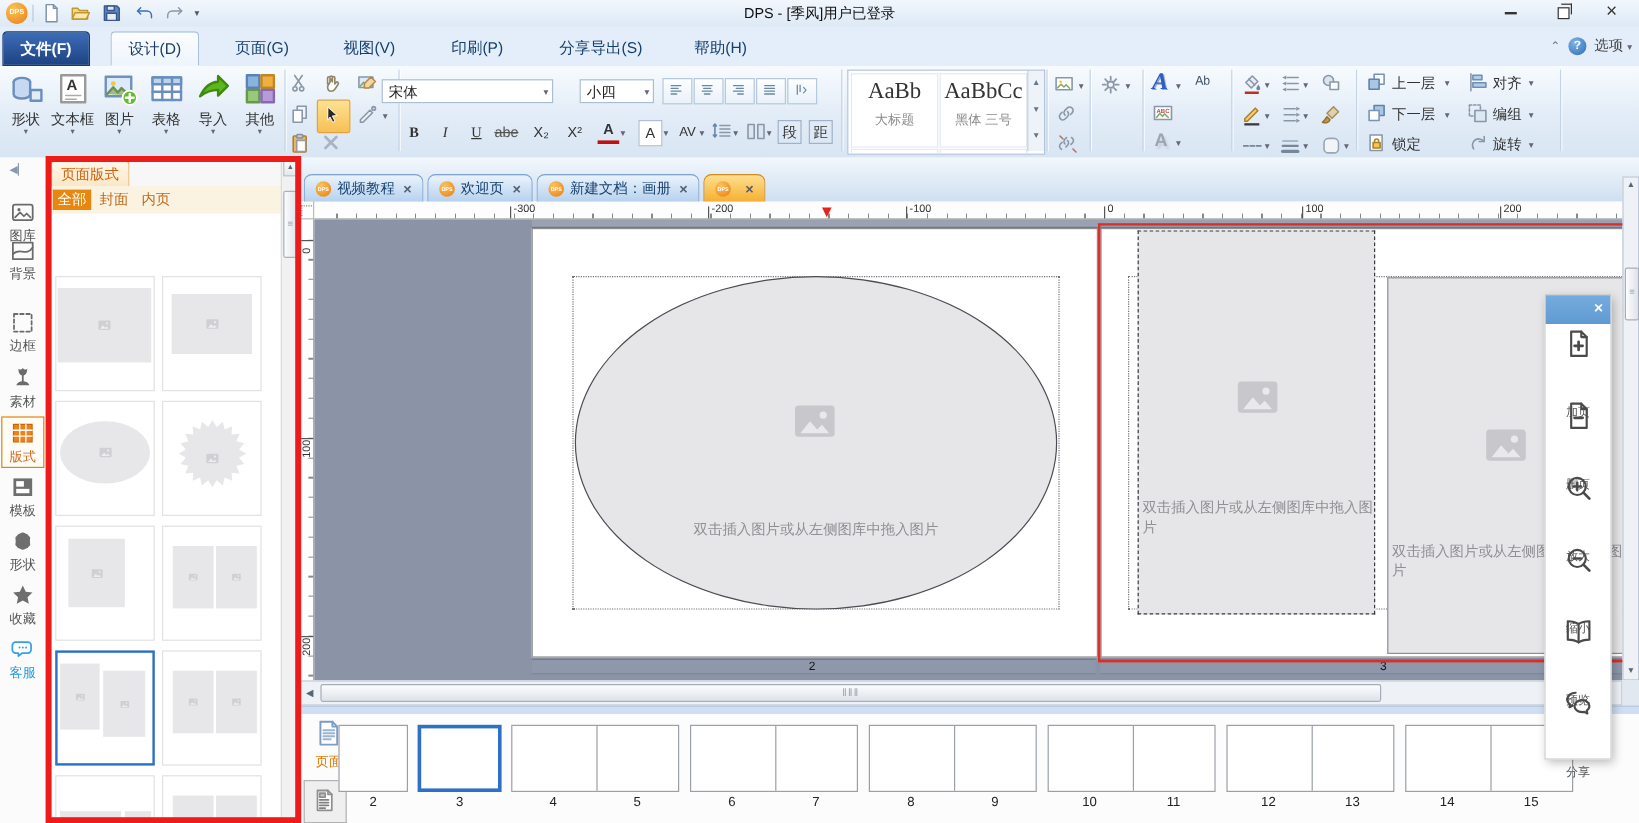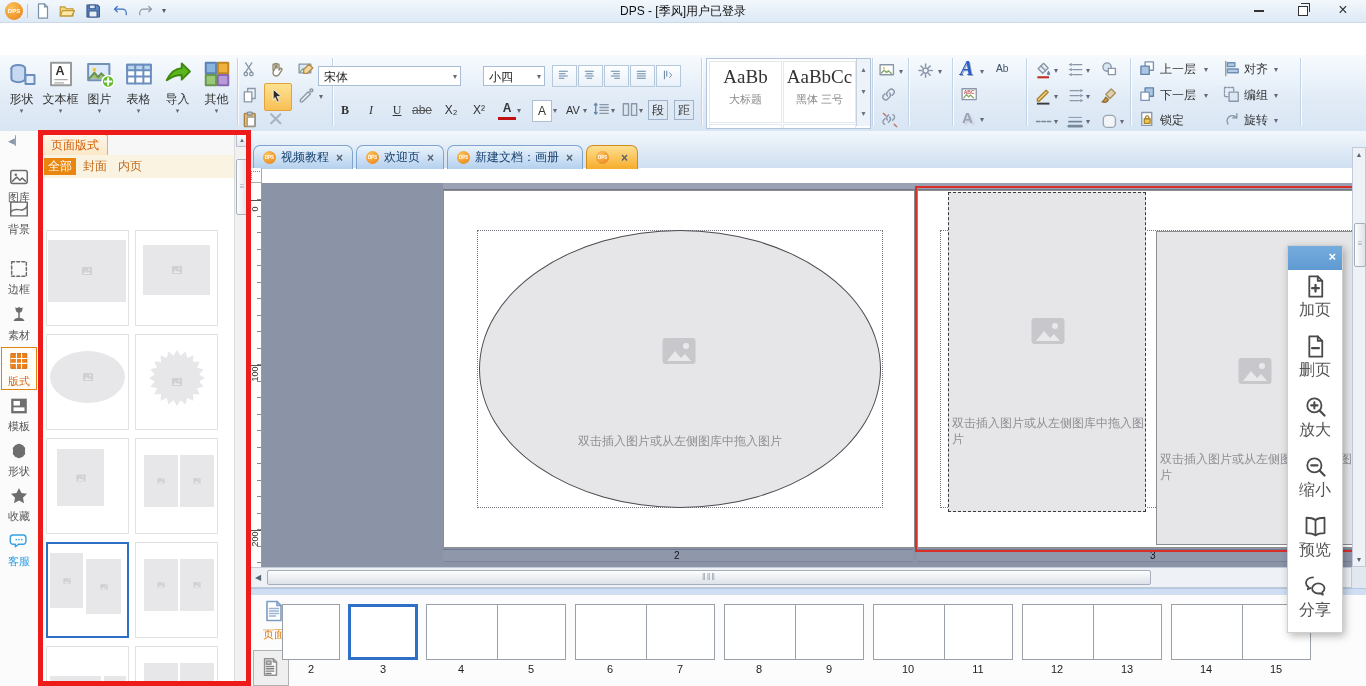--- a/index.html
+++ b/index.html
@@ -123,21 +123,21 @@
   #btn-page{position:absolute;left:3px;top:3px;width:40px;text-align:center;}
   #btn-page .si-lb{font-size:11px;color:#e07800;}
   #btn-master{position:absolute;left:2px;top:55px;width:36px;height:36px;border:1px solid #b2b2b2;background:#efefef;text-align:center;padding-top:3px;box-sizing:border-box;}
   
   #floatbar{position:absolute;left:1287px;top:245px;width:54px;height:386px;background:#fff;border:1px solid #cfcfcf;
     box-shadow:2px 3px 8px rgba(0,0,0,.28);z-index:80;}
   #floatbar-head{position:absolute;left:0;top:0;width:54px;height:24px;background:linear-gradient(#76acde,#5e9ad2);}
   #floatbar-close{position:absolute;right:6px;top:3px;color:#fff;font-size:13px;font-weight:bold;}
   .fitem{position:absolute;left:0;width:54px;text-align:center;}
   .fitem .fi-ic{display:inline-block;width:27px;height:27px;}
-  .fitem .fi-lb{font-size:16px;color:#555;line-height:13px;}
+  .fitem .fi-lb{font-size:10px;color:#555;line-height:13px;margin-top:35px;}
 </style>
 </head>
 <body>
 
 <div id="app">
 
   <div id="titlebar">
     <div class="logo">DPS</div>
     <div class="qat-sep" style="left:27px"></div>
     <div class="qat-ic" style="left:34px"><svg width="100%" height="100%" viewBox="0 0 24 24" fill="none" stroke="#7c90a8" stroke-width="1.6" stroke-linecap="round" stroke-linejoin="round">
@@ -161,20 +161,36 @@
           <path d="M17 6l3.5 3.5L17 13"></path>
           <path d="M20.5 9.5H10a5 5 0 00-5 5v2.5"></path>
         </svg></div>
     <div class="abs" style="left:162px;top:6px;font-size:8px;color:#556">▾</div>
     <div id="win-title">DPS - [季风]用户已登录</div>
     <div class="winbtn" style="right:90px"><span class="minglyph"></span></div>
     <div class="winbtn" style="right:46px;padding-top:5px;line-height:10px"><span class="restore"></span></div>
     <div class="winbtn" style="right:6px;font-size:16px">×</div>
   </div>
 
+  <div id="menubar">
+    <div id="menu-tabs">
+        <div class="menutab file" style="left: 2px;">文件(F)</div>
+        <div class="menutab active" style="left: 92px;">设计(D)</div>
+        <div class="menutab" style="left: 182px;">页面(G)</div>
+        <div class="menutab" style="left: 272px;">视图(V)</div>
+        <div class="menutab" style="left: 362px;">印刷(P)</div>
+        <div class="menutab" style="left: 452px;">分享导出(S)</div>
+        <div class="menutab" style="left: 564.4px;">帮助(H)</div>
+      </div>
+    <div id="menu-right">
+      <span style="color:#778;font-size:10px">⌃</span>&nbsp;
+      <span class="helpq">?</span>&nbsp;
+      <span><span>选项</span> <span style="font-size:8px;color:#667">▾</span></span>
+    </div>
+  </div>
 
   <div id="ribbon">
     <div id="g-insert" class="abs" style="left:2px;top:2px;width:234px;height:72px;display:flex">
         <div class="big-tool" style="flex: 1 1 0%;">
           <span class="bt-ic"><svg width="100%" height="100%" viewBox="0 0 24 24" fill="none" stroke="#8a97a8" stroke-width="1.6" stroke-linecap="round" stroke-linejoin="round">
               <ellipse cx="9" cy="7.5" rx="5.5" ry="2.8" fill="#c6d9f0" stroke="#6a8fbe"></ellipse>
               <path d="M3.5 7.5v8.2c0 1.6 2.5 2.8 5.5 2.8s5.5-1.2 5.5-2.8V7.5" fill="#c6d9f0" stroke="#6a8fbe"></path>
               <rect x="14.8" y="12.8" width="7.2" height="7.2" fill="#e3edf8" stroke="#6a8fbe"></rect>
             </svg></span>
           <span class="bt-lb">形状</span>
@@ -726,20 +742,36 @@
         <div class="dtab active">
           <span class="dps">DPS</span>
           <span class="tclose">×</span>
         </div>
       </div>
   </div>
 
   <div id="ruler-corner">
     <div style="position:absolute;left:3px;top:3px;width:8px;height:8px;border-left:1px dotted #888;border-top:1px dotted #888"></div>
   </div>
+  <div id="h-ruler">
+    <div class="hticks"></div>
+    <div id="redpin"></div>
+  <div class="hlabtick" style="left: 163px;"></div>
+      <span class="hlab" style="left: 166px;">-300</span>
+      <div class="hlabtick" style="left: 328px;"></div>
+      <span class="hlab" style="left: 331px;">-200</span>
+      <div class="hlabtick" style="left: 493px;"></div>
+      <span class="hlab" style="left: 496px;">-100</span>
+      <div class="hlabtick" style="left: 658px;"></div>
+      <span class="hlab" style="left: 661px;">0</span>
+      <div class="hlabtick" style="left: 823px;"></div>
+      <span class="hlab" style="left: 826px;">100</span>
+      <div class="hlabtick" style="left: 988px;"></div>
+      <span class="hlab" style="left: 991px;">200</span>
+    </div>
   <div id="v-ruler">
     <div class="vticks"></div>
   <div class="vlabtick" style="top: 17px;"></div>
       <span class="vlab" style="top: 21px;">0</span>
       <div class="vlabtick" style="top: 182px;"></div>
       <span class="vlab" style="top: 186px;">100</span>
       <div class="vlabtick" style="top: 347px;"></div>
       <span class="vlab" style="top: 351px;">200</span>
     </div>
 

